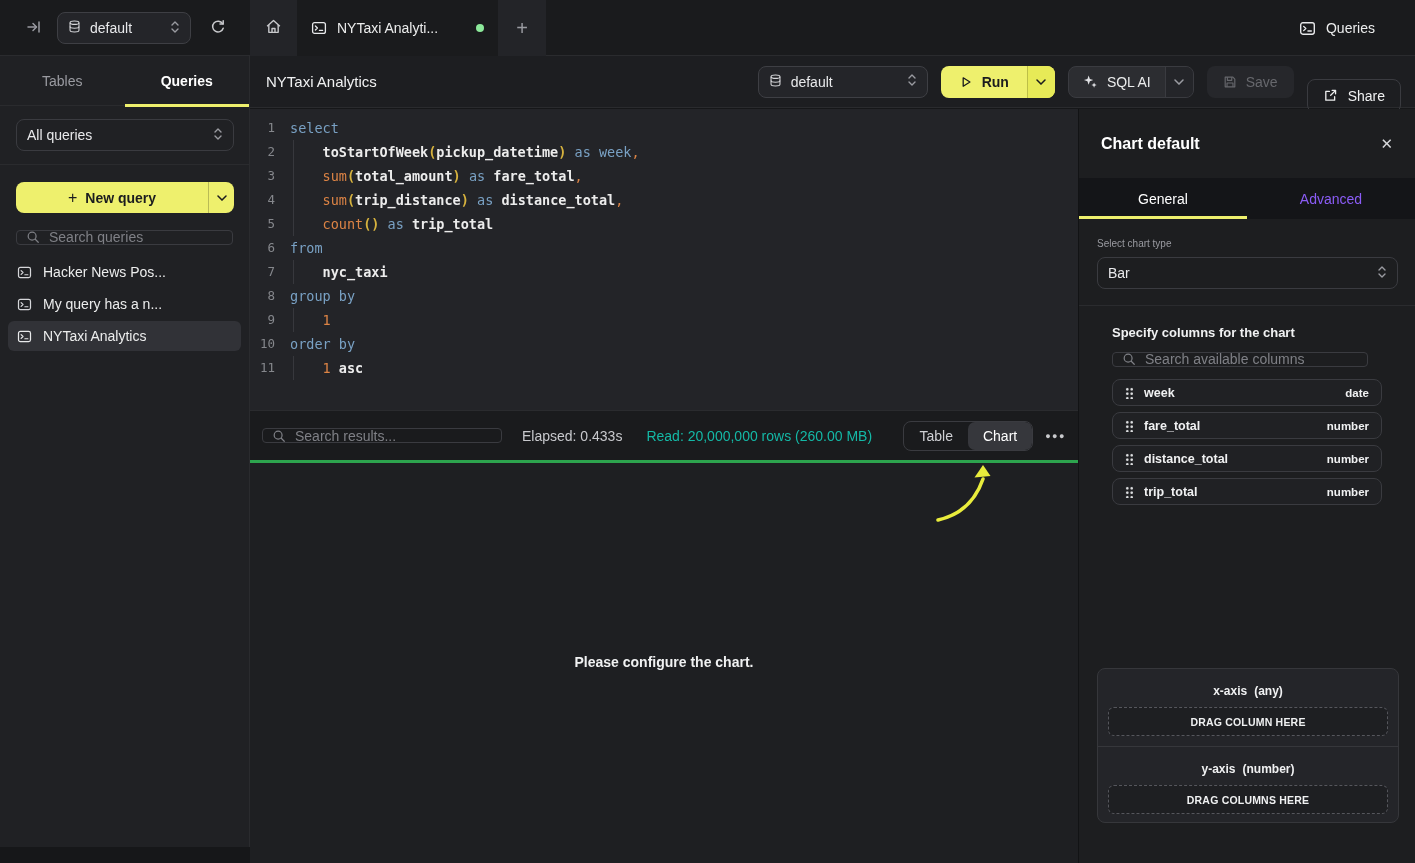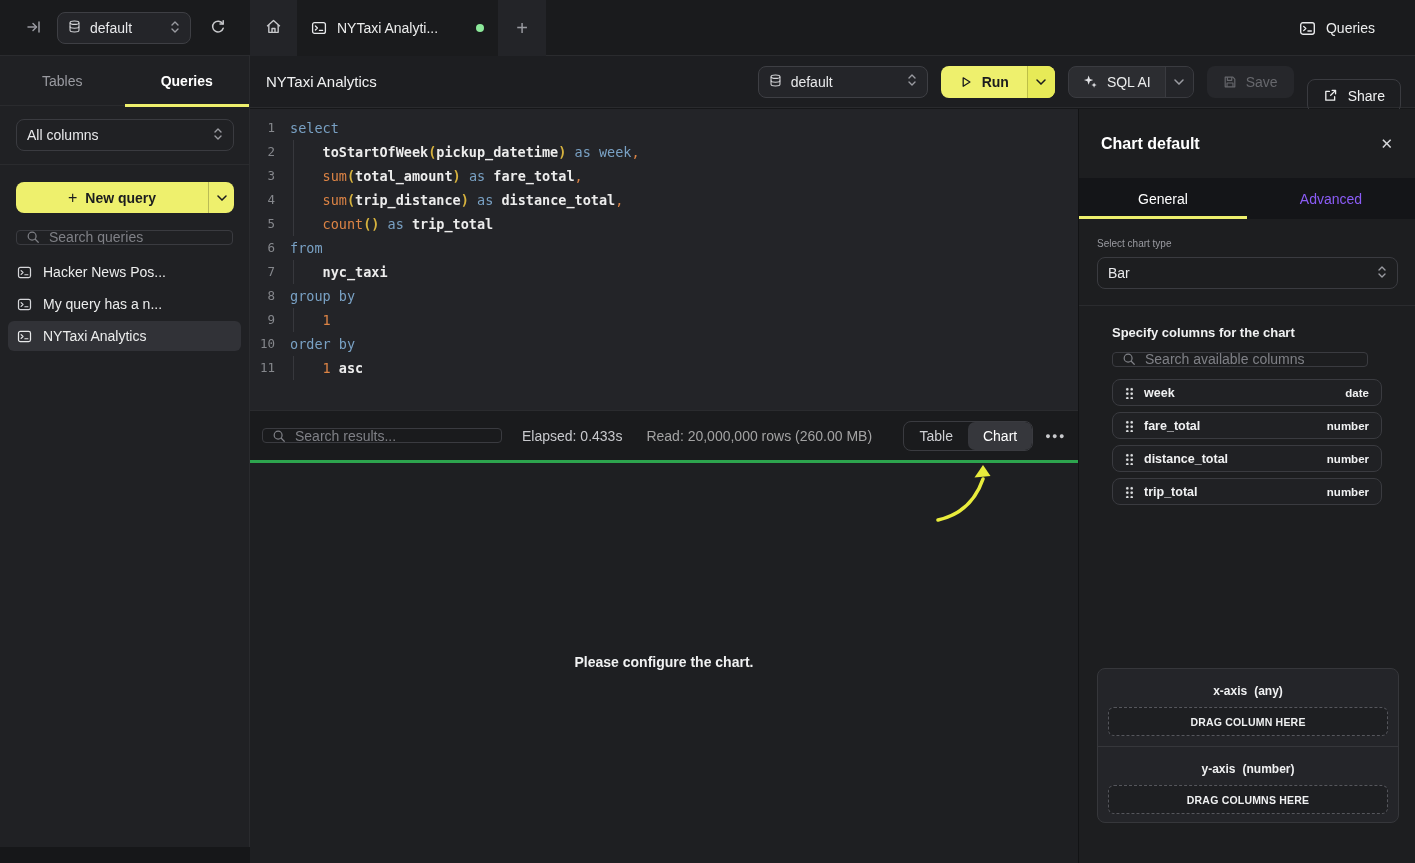--- a/index.html
+++ b/index.html
@@ -80,21 +80,21 @@
   .tok-pr { color:#d6b23e; font-weight:700; }
   .tok-id { color:#ececec; font-weight:700; }
   .tok-num { color:#dd8445; }
   .tok-pun { color:#dd8445; }
 
   
   #results-bar { position:absolute; top:410px; left:250px; width:828px; height:50px; background:#1a1b1d;
     border-top:1px solid #2a2b2e; display:flex; align-items:center; padding:0 12px; }
   #results-search { width:240px; }
   #elapsed { margin-left:20px; color:#c8c9cd; white-space:nowrap; }
-  #read-stats { margin-left:24px; color:#a3a3a3; white-space:nowrap; }
+  #read-stats { margin-left:24px; color:#14b8a6; white-space:nowrap; }
   #view-toggle { margin-left:auto; display:flex; height:30px; border:1px solid #3a3b40; border-radius:8px; overflow:hidden; }
   .view-seg { display:flex; align-items:center; justify-content:center; padding:0 15px; cursor:pointer; color:#cfd0d4; }
   .view-seg.active { background:#36373c; color:#fff; border-radius:7px; }
   #results-more { margin-left:12px; color:#c9cacd; font-size:9px; letter-spacing:1.5px; cursor:pointer; }
   #results-divider { position:absolute; top:460px; left:250px; width:828px; height:3px; background:#2da44e; }
 
   
   #chart-area { position:absolute; top:463px; left:250px; width:828px; bottom:0; background:#1e1f22; }
   #chart-msg { position:absolute; top:191px; left:0; right:0; text-align:center; font-weight:700; color:#f0f1f2; }
   #annot-arrow { position:absolute; left:680px; top:0px; }
@@ -213,21 +213,21 @@
     <div id="sidebar-tabs">
       <div class="side-tab">
         <span>Tables</span>
       </div>
       <div class="side-tab active">
         <span>Queries</span>
       </div>
     </div>
 
     <div id="filter-select" class="select-box" style="background:transparent; border-color:#3a3b40;">
-      <span class="val">All columns</span>
+      <span class="val">All queries</span>
       <span class="spacer"></span>
       <span>
         <svg width="10" height="14" viewBox="0 0 10 14" fill="none" stroke="#9a9ba1" stroke-width="1.4" stroke-linecap="round" stroke-linejoin="round">
             <path d="M2 5 L5 2 L8 5"></path>
             <path d="M2 9 L5 12 L8 9"></path>
           </svg>
       </span>
     </div>
 
     <div id="sidebar-div1"></div>

